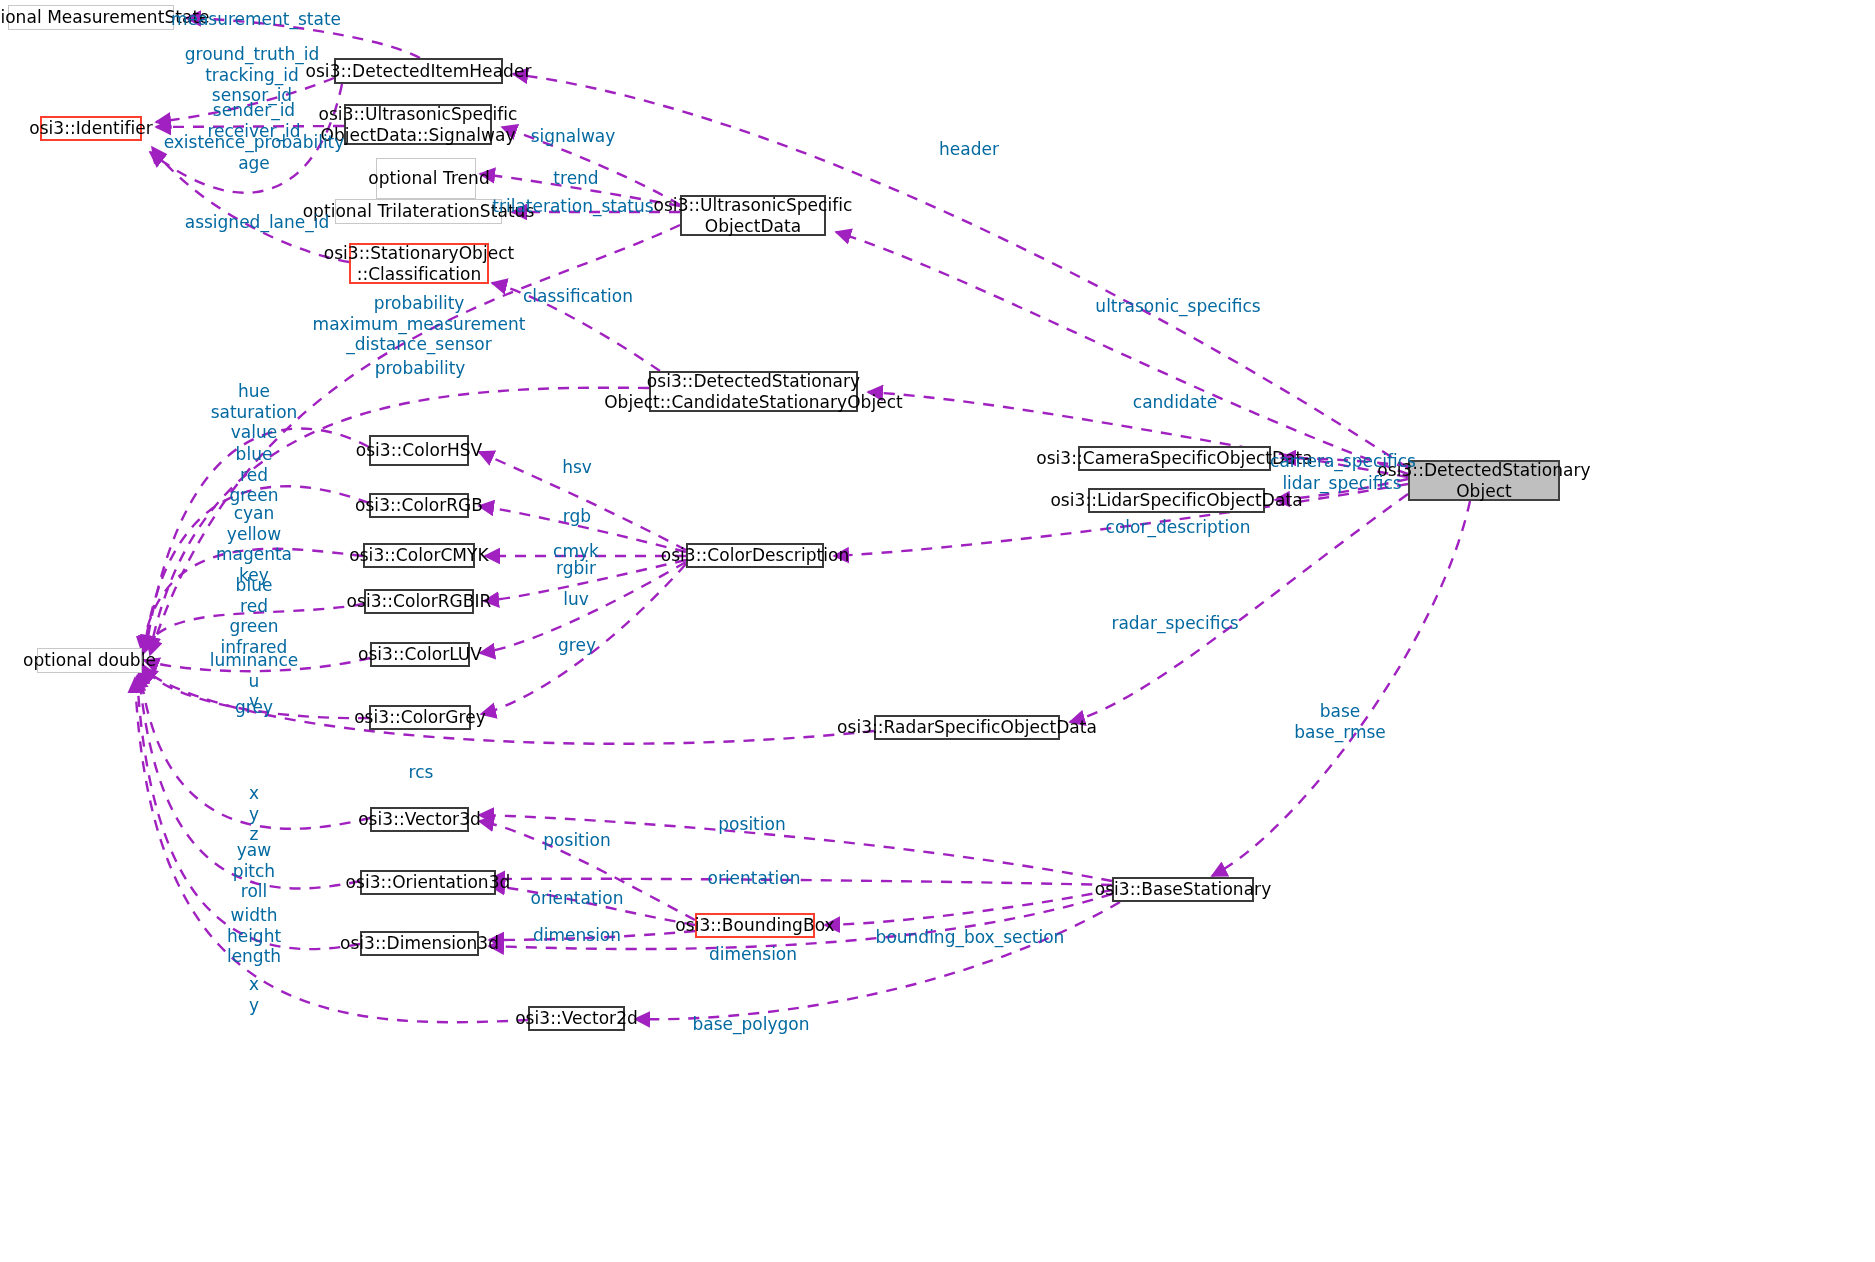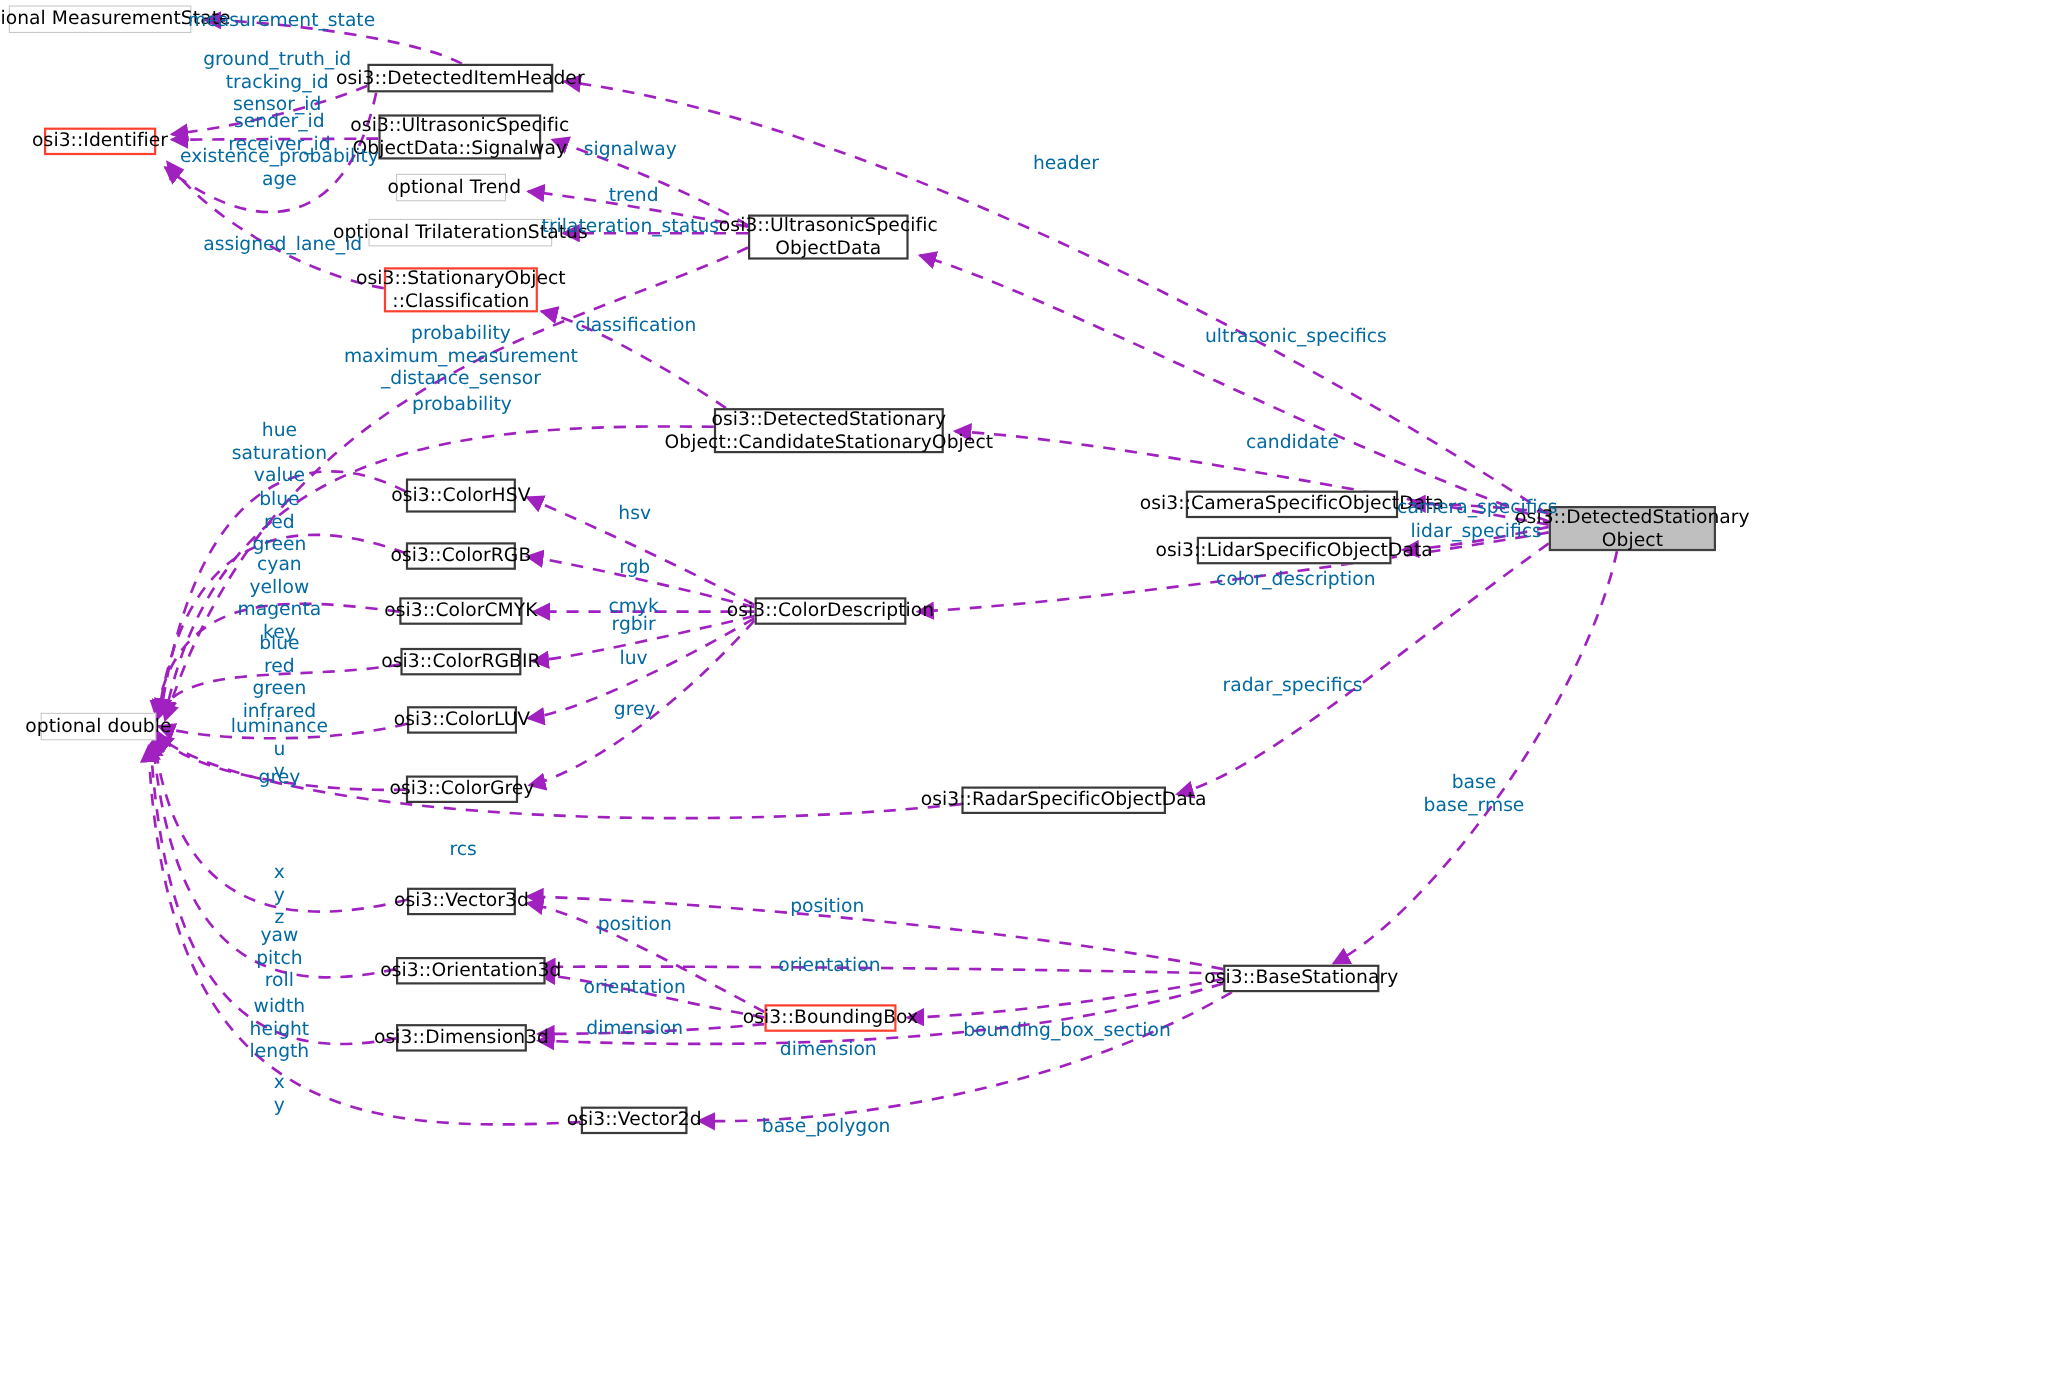--- a/index.html
+++ b/index.html
@@ -158,21 +158,21 @@
       <path d="M 528 1020 C 330 1030 150 1020 135 678"></path>
     </g>
   </svg>
 
   <div id="nodes-layer">
       <div class="node b-light" style="left: 8px; top: 5px; width: 166px; height: 25px;">optional MeasurementState</div>
       <div class="node b-dark" style="left: 334px; top: 58px; width: 169px; height: 26px;">osi3::DetectedItemHeader</div>
       <div class="node b-red" style="left: 40px; top: 116px; width: 102px; height: 25px;">osi3::Identifier</div>
       <div class="node b-dark" style="left: 344px; top: 104px; width: 148px; height: 41px;">osi3::UltrasonicSpecific
 ObjectData::Signalway</div>
-      <div class="node b-light" style="left: 360px; top: 158px; width: 100px; height: 25px; padding-left: 12px;">optional Trend</div>
+      <div class="node b-light" style="left: 376px; top: 158px; width: 100px; height: 41px; padding-left: 12px;">optional Trend</div>
       <div class="node b-light" style="left: 335px; top: 199px; width: 167px; height: 25px;">optional TrilaterationStatus</div>
       <div class="node b-dark" style="left: 680px; top: 195px; width: 146px; height: 41px;">osi3::UltrasonicSpecific
 ObjectData</div>
       <div class="node b-red" style="left: 349px; top: 243px; width: 140px; height: 41px;">osi3::StationaryObject
 ::Classification</div>
       <div class="node b-dark" style="left: 649px; top: 371px; width: 209px; height: 41px;">osi3::DetectedStationary
 Object::CandidateStationaryObject</div>
       <div class="node b-dark" style="left: 369px; top: 435px; width: 100px; height: 31px;">osi3::ColorHSV</div>
       <div class="node b-dark" style="left: 369px; top: 493px; width: 100px; height: 25px;">osi3::ColorRGB</div>
       <div class="node b-dark" style="left: 363px; top: 543px; width: 112px; height: 25px;">osi3::ColorCMYK</div>

